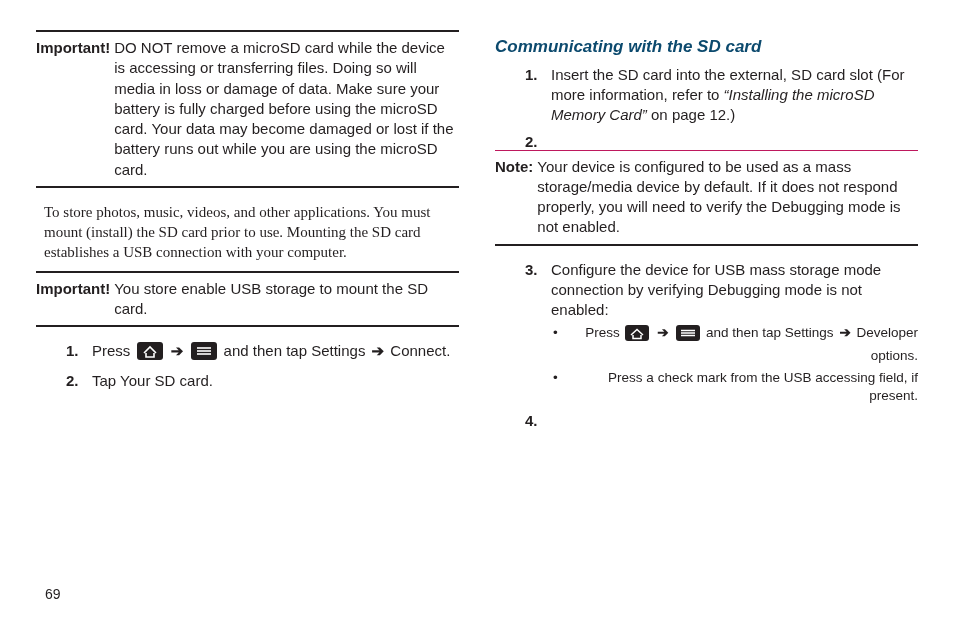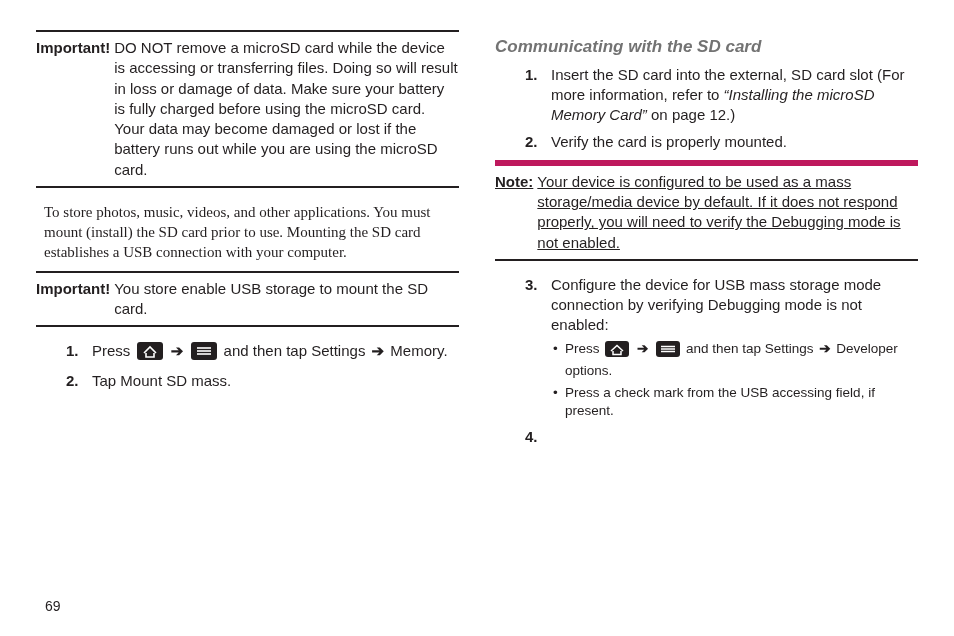--- a/index.html
+++ b/index.html
@@ -27,43 +27,42 @@
     flex: 1;
     min-width: 0;
   }
   .important-block {
     border-top: 2px solid #231f20;
     border-bottom: 2px solid #231f20;
     padding: 6px 0;
     margin-bottom: 14px;
   }
   .note-block {
-    border-top: 6px solid #be185d;
+    border-top: 1px solid #be185d;
     border-bottom: 2px solid #231f20;
     padding: 6px 0;
-    margin: 8px 0 14px 0;
-    text-decoration: underline;
+    margin: 24px 0 14px 0;
   }
   .hang {
     display: flex;
     justify-content: center;
   }
   .hang-label {
     font-weight: bold;
     white-space: nowrap;
     padding-right: 4px;
   }
   .hang-body, .note-body {
     flex: 1;
   }
   .subhead {
     font-size: 17px;
     font-weight: bold;
     font-style: italic;
-    color: #737373;
+    color: #0c4a6e;
     margin: 6px 0 4px 0;
   }
   .para {
     margin: 4px 0 8px 8px;
     font-family: Liberation Serif, serif;
   }
   ol.numbered {
     list-style: none;
     padding: 0 0 0 30px;
     margin: 6px 0;
@@ -81,20 +80,21 @@
   ul.bullets {
     list-style: none;
     padding: 0 0 0 0;
     margin: 4px 0 0 0;
     font-size: 13.5px;
   }
   ul.bullets > li {
     position: relative;
     padding-left: 14px;
     margin-bottom: 4px;
+    text-align: right;
   }
   ul.bullets > li::before {
     content: "•";
     position: absolute;
     left: 2px;
     top: 0;
   }
   .icon {
     display: inline-block;
     vertical-align: -4px;
@@ -102,37 +102,37 @@
   }
   .bold { font-weight: normal; }
   .ital { font-style: italic; }
   .arrow {
     font-weight: bold;
     margin: 0 2px;
   }
   .pagenum {
     position: absolute;
     left: 45px;
-    bottom: 20px;
+    bottom: 32px;
     font-size: 14px;
   }
 </style>
 </head>
 <body>
 
 <div class="page">
   <div class="columns">
 
     <div class="col">
 
       <div class="important-block">
         <div class="hang">
           <div class="hang-label">Important!</div>
           <div class="hang-body">
-            <span class="bold">DO NOT</span><span> remove a microSD card while the device is accessing or transferring files. Doing so will result in loss or damage of data. Make sure your battery is fully charged before using the microSD card. Your data may become damaged or lost if the battery runs out while you are using the microSD card.</span>
+            <span class="bold">DO NOT</span><span> remove a microSD card while the device is accessing or transferring files. Doing so will media in loss or damage of data. Make sure your battery is fully charged before using the microSD card. Your data may become damaged or lost if the battery runs out while you are using the microSD card.</span>
           </div>
         </div>
       </div>
 
 
       <div class="para">To store photos, music, videos, and other applications. You must mount (install) the SD card prior to use. Mounting the SD card establishes a USB connection with your computer.</div>
 
       <div class="important-block">
         <div class="hang">
           <div class="hang-label">Important!</div>
@@ -154,41 +154,40 @@
           <span class="icon">
             <svg width="26" height="18">
                 <rect x="0" y="0" width="26" height="18" rx="3" fill="#231f20"></rect>
                 <line x1="6" y1="6" x2="20" y2="6" stroke="#fff" stroke-width="1.6"></line>
                 <line x1="6" y1="9" x2="20" y2="9" stroke="#fff" stroke-width="1.6"></line>
                 <line x1="6" y1="12" x2="20" y2="12" stroke="#fff" stroke-width="1.6"></line>
               </svg>
           </span>
           <span> and then tap </span>
           <span class="bold">Settings </span><span class="arrow">➔</span>
-          <span class="bold"> Memory</span>.
+          <span class="bold"> Connect</span>.
         </li>
         <li>
           <span class="num">2.</span>
-          <span>Tap </span><span class="bold">Mount SD mass</span>.
+          <span>Tap </span><span class="bold">Your SD card</span>.
         </li>
       </ol>
     </div>
 
     <div class="col">
 
       <div class="subhead">Communicating with the SD card</div>
 
       <ol class="numbered">
         <li>
           <span class="num">1.</span>
           <span>Insert the SD card into the external, SD card slot (For more information, refer to </span><span class="ital">“Installing the microSD Memory Card”</span><span>  on page 12.)</span>
         </li>
         <li>
           <span class="num">2.</span>
-          <span>Verify the card is properly mounted.</span>
         </li>
       </ol>
 
       <div class="note-block">
         <div class="hang">
           <div class="hang-label">Note:</div>
           <div class="note-body">Your device is configured to be used as a mass storage/media device by default. If it does not respond properly, you will need to verify the Debugging mode is not enabled.</div>
         </div>
       </div>
 

